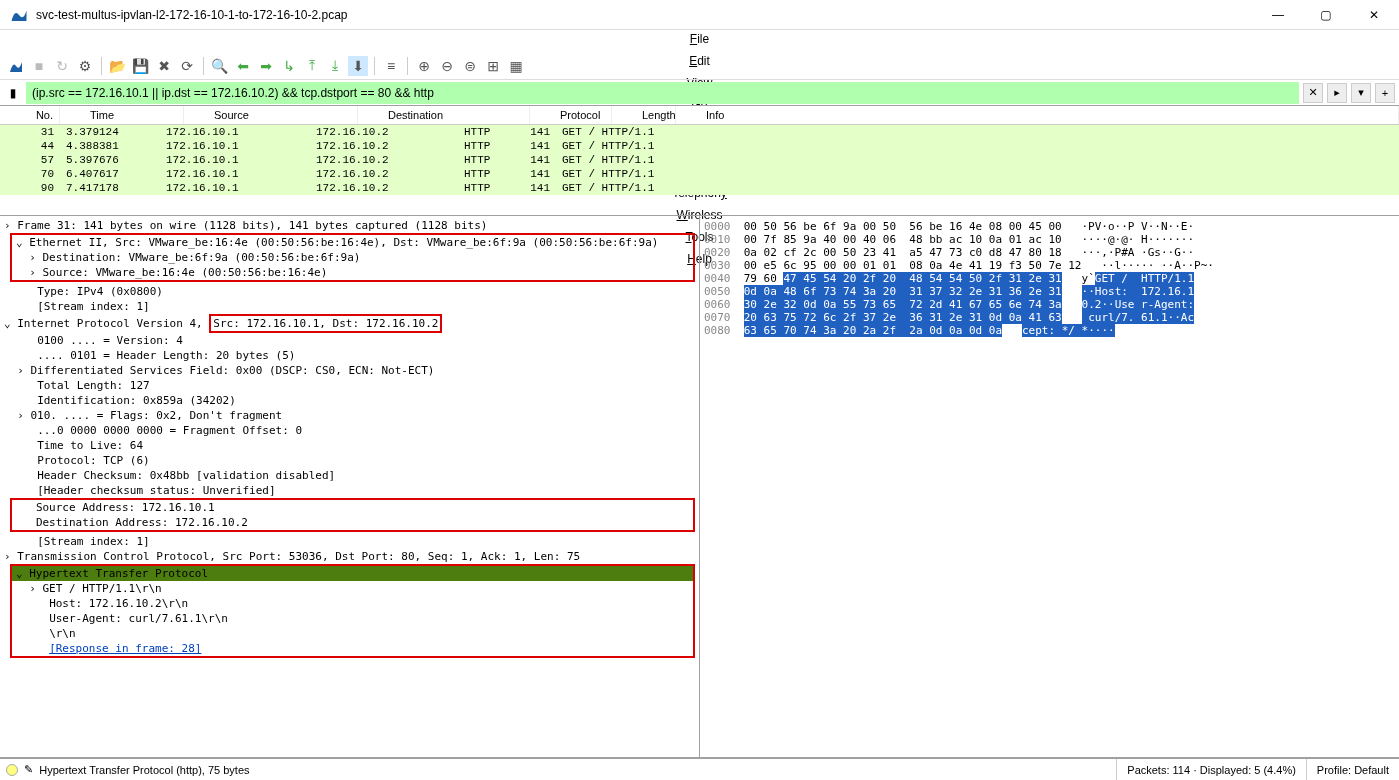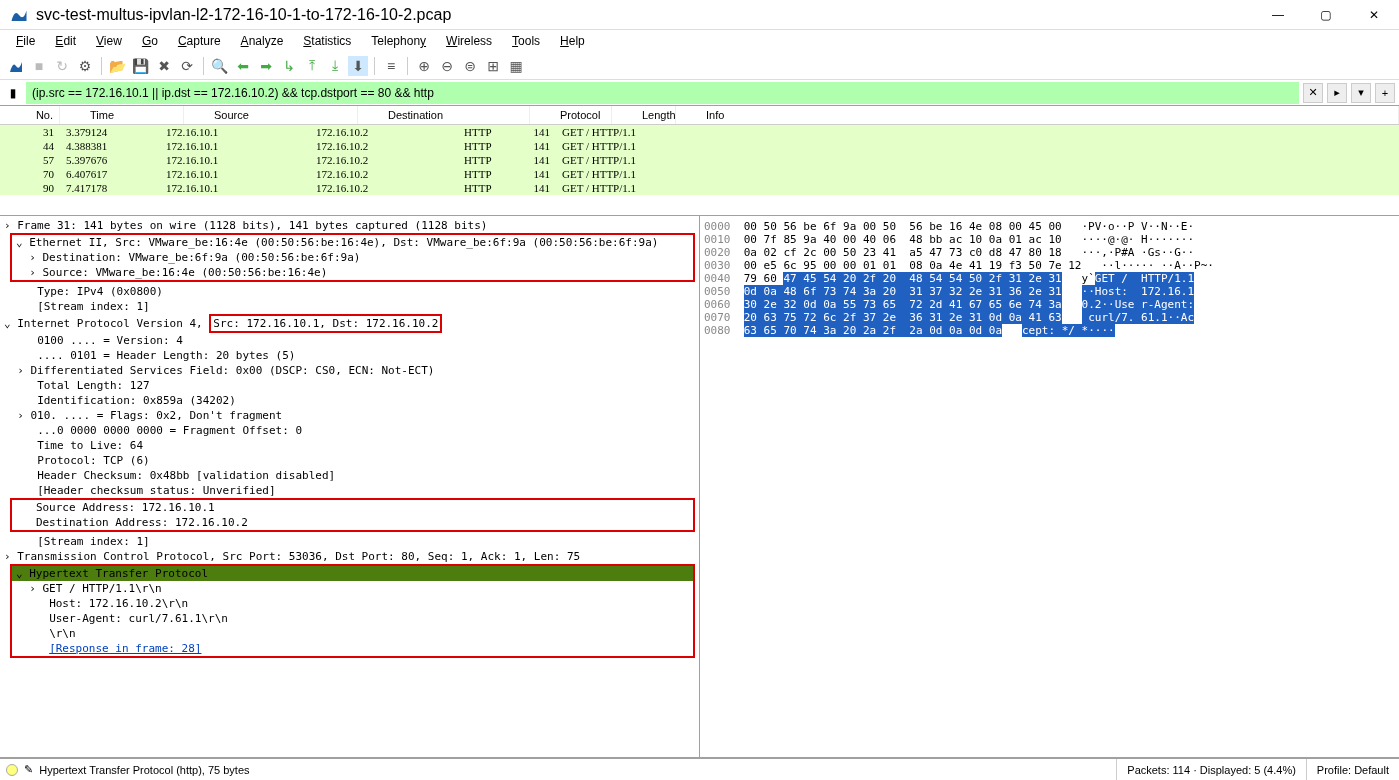--- a/index.html
+++ b/index.html
@@ -1,35 +1,35 @@
 <!DOCTYPE html>
 <html><head>
 <meta charset="utf-8">
 <style>
 * { margin: 0; padding: 0; box-sizing: border-box; }
 body { font-family: "Segoe UI", Tahoma, sans-serif; font-size: 12px; background: #fff; width: 1399px; height: 780px; overflow: hidden; display: flex; flex-direction: column; }
 .titlebar { height: 30px; display: flex; align-items: center; padding: 0 10px; border-bottom: 1px solid #ddd; }
 .titlebar .fin { width: 18px; height: 18px; margin-right: 8px; }
-.titlebar .title { flex: 1; font-size: 16px; }
+.titlebar .title { flex: 1; font-size: 12px; }
 .titlebar .winbtns { display: flex; gap: 18px; }
 .winbtns span { width: 30px; text-align: center; cursor: pointer; }
-.menubar { height: 22px; display: flex; align-items: center; padding: 0 8px; gap: 4px; }
+.menubar { height: 22px; display: flex; align-items: center; padding: 0 8px; gap: 4px; flex-direction: column; }
 .menubar span { padding: 2px 8px; cursor: pointer; }
 .menubar span u { text-decoration: underline; }
 .toolbar { height: 28px; display: flex; align-items: center; padding: 0 6px; gap: 3px; border-bottom: 1px solid #ddd; }
 .toolbar .tb { width: 20px; height: 20px; display: flex; align-items: center; justify-content: center; cursor: pointer; font-size: 14px; color: #555; }
 .toolbar .sep { width: 1px; height: 18px; background: #ccc; margin: 0 3px; }
 .filterbar { height: 26px; display: flex; align-items: center; padding: 0 4px; gap: 4px; border-bottom: 1px solid #a0a0a0; }
 .filterbar .ficon { width: 18px; height: 18px; display: flex; align-items: center; justify-content: center; }
 .filterbar input { flex: 1; height: 22px; background: #afffaf; border: none; padding: 0 6px; font-family: inherit; font-size: 12px; outline: none; }
 .filterbar .fbtn { width: 20px; height: 20px; display: flex; align-items: center; justify-content: center; cursor: pointer; border: 1px solid #ccc; background: #eee; font-size: 11px; }
 .packetlist { height: 110px; overflow: auto; border-bottom: 1px solid #a0a0a0; }
 .pl-header { display: flex; background: #fff; border-bottom: 1px solid #ccc; font-size: 11px; gap: 24px; }
 .pl-header div { padding: 3px 6px; border-right: 1px solid #eee; }
-.pl-row { display: flex; background: #e4ffc7; font-size: 11px; font-family: Liberation Serif, serif; }
+.pl-row { display: flex; background: #e4ffc7; font-size: 11px; font-family: Liberation Mono, monospace; }
 .pl-row div { padding: 1px 6px; overflow: hidden; white-space: nowrap; }
 .col-no { width: 60px; text-align: right; }
 .col-time { width: 100px; }
 .col-src { width: 150px; }
 .col-dst { width: 148px; }
 .col-proto { width: 58px; }
 .col-len { width: 40px; text-align: right; }
 .col-info { flex: 1; }
 .midarea { flex: 1; display: flex; border-bottom: 1px solid #a0a0a0; min-height: 0; }
 .details { width: 700px; overflow: auto; border-right: 1px solid #a0a0a0; font-family: Consolas, monospace; font-size: 11px; padding: 2px 0; }

